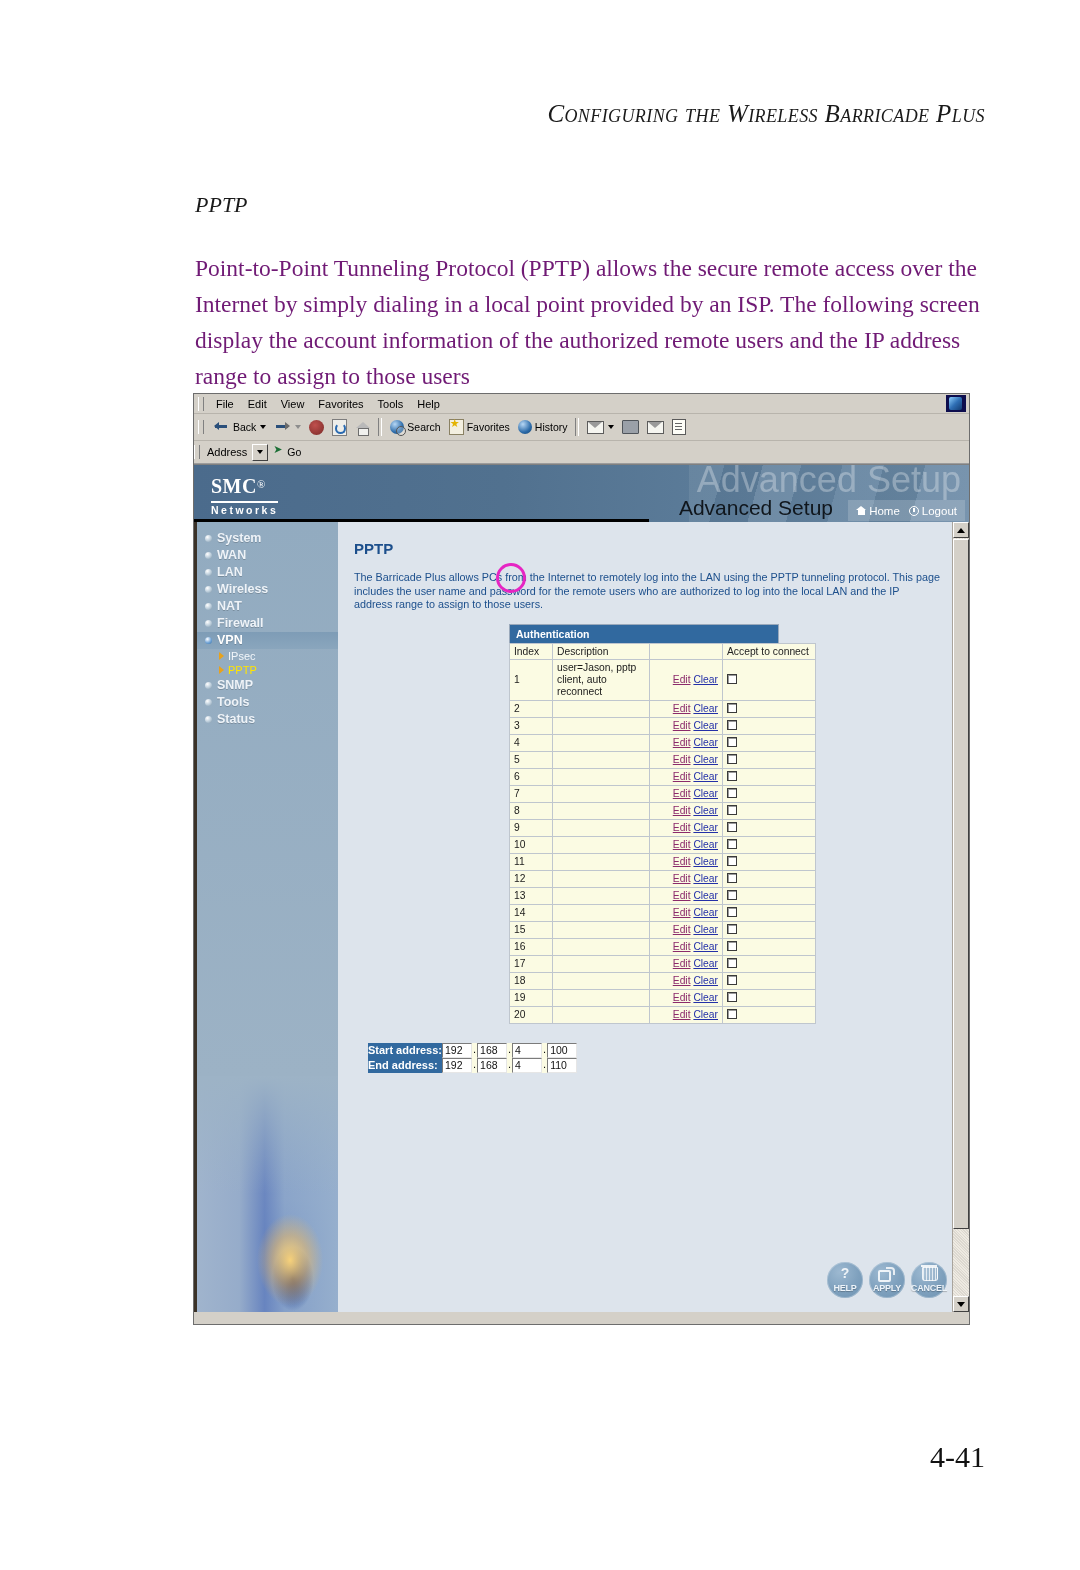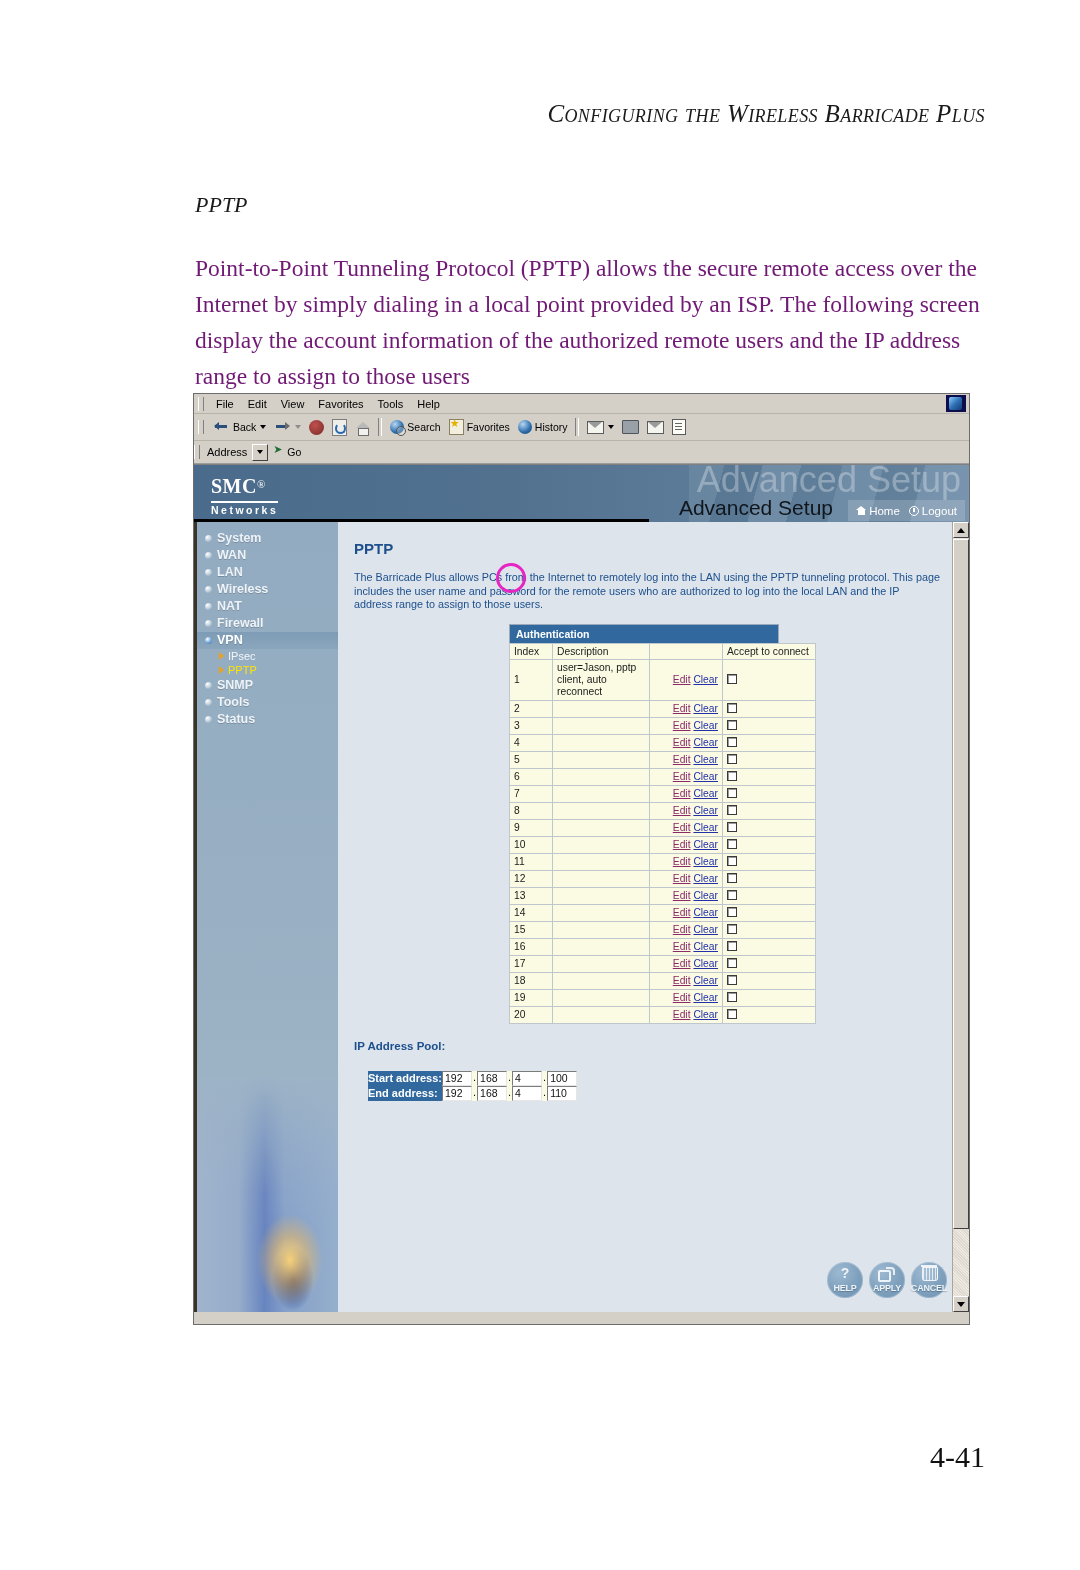--- a/index.html
+++ b/index.html
@@ -1055,21 +1055,20 @@
                     <td class="c-index">20</td>
                     <td class="c-desc"></td>
                     <td class="c-act"><a class="lnk-edit">Edit</a> <a class="lnk-clear">Clear</a></td>
                     <td class="c-accept"><span class="cb"></span></td>
                   </tr>
                 </tbody>
             </table>
             <div class="circle-hl" id="hl-circle" style="left: 157.641px; top: 41px;"></div>
           </div>
 
-          <div class="pool-title">IP Address Pool:</div>
 
           <table class="pool-table">
             <tbody>
               <tr>
                 <td class="pool-label">Start address:</td>
                 <td class="pool-fields">
                   <input class="octet" value="192" style=""><span class="dot">.</span><input class="octet" value="168" style=""><span class="dot">.</span><input class="octet" value="4" style=""><span class="dot">.</span><input class="octet" value="100" style="">
                 </td>
               </tr>
               <tr>

